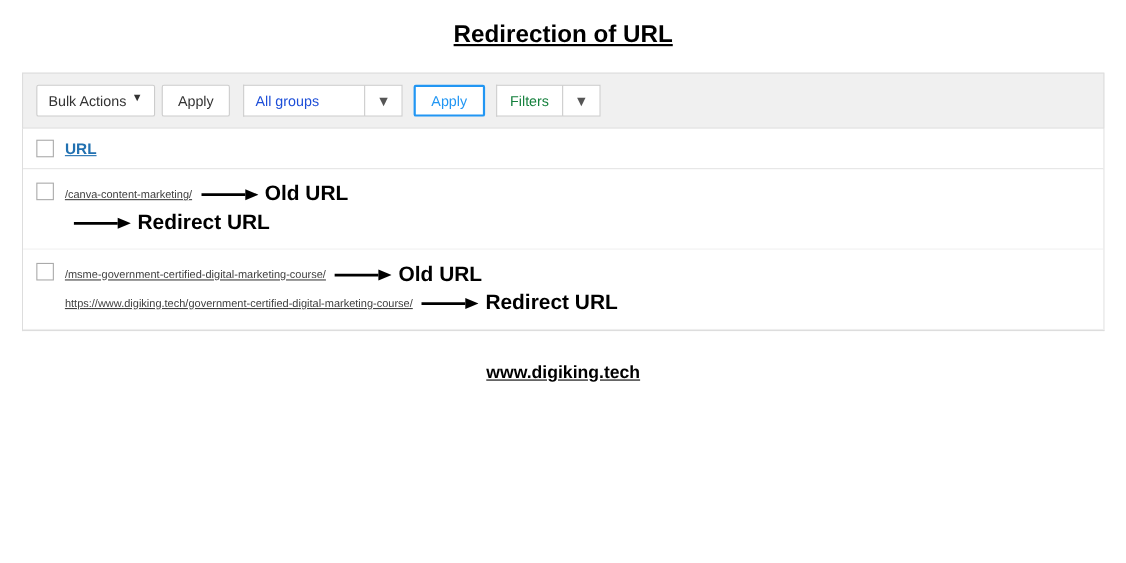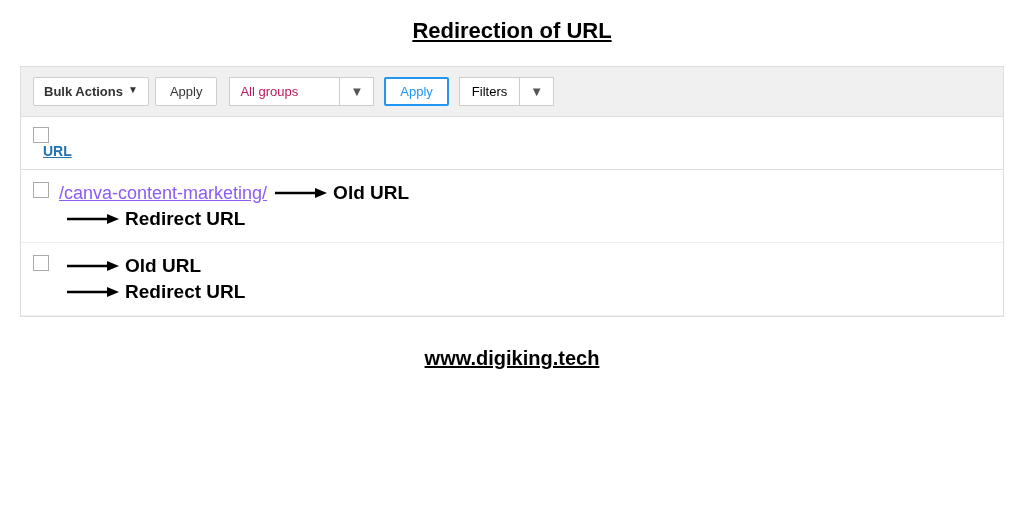--- a/index.html
+++ b/index.html
@@ -42,21 +42,20 @@
       display: flex;
       align-items: flex-start;
       gap: 5px;
       background: #fff;
       border: 1px solid #ccc;
       padding: 6px 10px;
       font-size: 13px;
       cursor: pointer;
       color: #333;
       border-radius: 2px;
-      font-weight: bold;
     }
 
     .bulk-actions-btn .chevron {
       font-size: 10px;
     }
 
     .apply-btn-plain {
       background: #fff;
       border: 1px solid #ccc;
       padding: 6px 14px;
@@ -101,45 +100,44 @@
       margin-left: 4px;
     }
 
     .filters-btn {
       background: #fff;
       border: 1px solid #ccc;
       border-right: none;
       padding: 6px 12px;
       font-size: 13px;
       cursor: pointer;
-      color: #000000;
+      color: #15803d;
       text-align: right;
     }
 
     .filters-chevron-btn {
       background: #fff;
       border: 1px solid #ccc;
       padding: 6px 10px;
       cursor: pointer;
       font-size: 13px;
       color: #555;
     }
 
     .table-container {
       border: 1px solid #ddd;
       border-top: none;
     }
 
     .table-header {
       display: flex;
-      align-items: flex-start;
+      align-items: flex-end;
       padding: 10px 12px;
       border-bottom: 1px solid #ddd;
       background: #fff;
-      flex-direction: column;
     }
 
     .table-header .col-url {
       font-size: 14px;
       font-weight: 600;
       color: #2271b1;
       margin-left: 10px;
       text-decoration: underline;
     }
 
@@ -175,23 +173,23 @@
       gap: 0;
     }
 
     .redirect-url-line {
       display: flex;
       align-items: center;
       gap: 0;
     }
 
     .url-link {
-      color: #8b5cf6;
+      color: #404040;
       text-decoration: underline;
-      font-size: 18px;
+      font-size: 10px;
       cursor: pointer;
     }
 
     .arrow-label {
       display: flex;
       align-items: center;
       gap: 6px;
       margin-left: 8px;
     }
 
@@ -204,41 +202,41 @@
       font-weight: 700;
       color: #000;
     }
 
     .footer {
       text-align: center;
       margin-top: 30px;
     }
 
     .footer-link {
-      font-size: 20px;
+      font-size: 16px;
       font-weight: 600;
       text-decoration: underline;
       color: #000;
     }
   </style>
 </head>
 <body>
 
 <div class="page-wrapper">
   <h1 class="page-title">Redirection of URL</h1>
 
   <div class="toolbar">
     <button class="bulk-actions-btn">
       <span>Bulk Actions</span>
       <span class="chevron">▼</span>
     </button>
     <button class="apply-btn-plain">Apply</button>
 
     <div class="groups-select-wrapper">
-      <div style="background:#fff;border:1px solid #ccc;border-right:none;padding:6px 10px;font-size:13px;color:#be185d;min-width:110px;">All groups</div>
+      <div style="background:#fff;border:1px solid #ccc;border-right:none;padding:6px 10px;font-size:13px;color:#1d4ed8;min-width:110px;">All groups</div>
       <button class="groups-dropdown-btn">
         <span>▼</span>
       </button>
     </div>
 
     <button class="apply-btn-blue">Apply</button>
 
     <div class="filters-wrapper">
       <button class="filters-btn">Filters</button>
       <button class="filters-chevron-btn">
@@ -275,29 +273,31 @@
             <span class="label-text">Redirect URL</span>
           </div>
         </div>
       </div>
     </div>
 
     <div class="table-row">
       <div class="checkbox"></div>
       <div class="row-content">
         <div class="old-url-line">
+          <span class="url-link">/msme-government-certified-digital-marketing-course/</span>
           <div class="arrow-label">
             <svg class="arrow-svg" width="52" height="18" viewBox="0 0 52 18">
               <line x1="0" y1="9" x2="40" y2="9" stroke="#000" stroke-width="2.5"></line>
               <polygon points="40,4 52,9 40,14" fill="#000"></polygon>
             </svg>
             <span class="label-text">Old URL</span>
           </div>
         </div>
         <div class="redirect-url-line">
+          <span class="url-link">https://www.digiking.tech/government-certified-digital-marketing-course/</span>
           <div class="arrow-label">
             <svg class="arrow-svg" width="52" height="18" viewBox="0 0 52 18">
               <line x1="0" y1="9" x2="40" y2="9" stroke="#000" stroke-width="2.5"></line>
               <polygon points="40,4 52,9 40,14" fill="#000"></polygon>
             </svg>
             <span class="label-text">Redirect URL</span>
           </div>
         </div>
       </div>
     </div>

